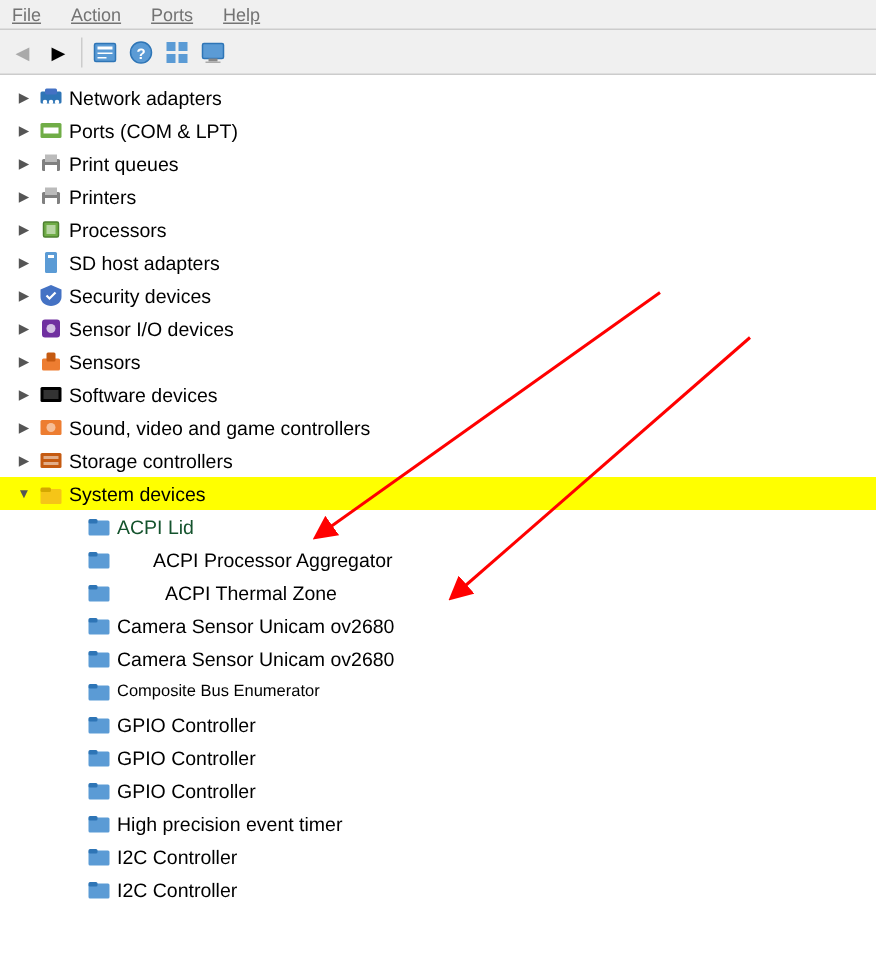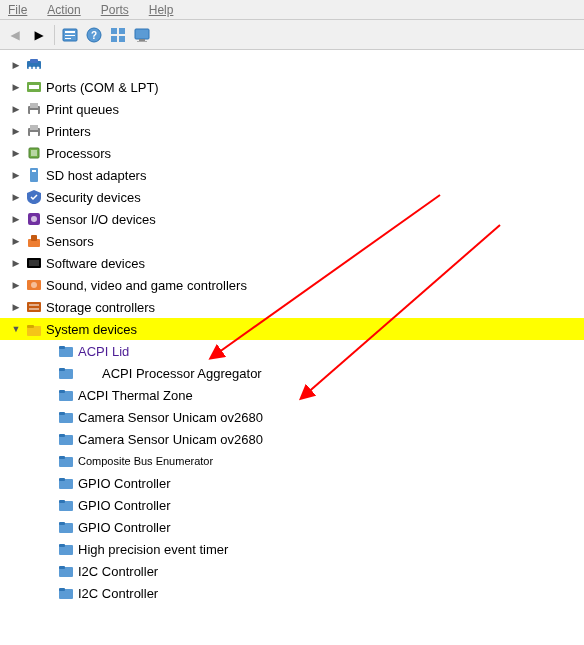--- a/index.html
+++ b/index.html
@@ -138,20 +138,21 @@
         <span style="width: 16px; height: 16px; display: inline-flex; align-items: center; justify-content: center; font-size: 9px; color: rgb(85, 85, 85); flex-shrink: 0; margin-right: 2px;">▶</span>
         <span style="display: inline-flex; align-items: center; margin-right: 4px; flex-shrink: 0;">
           <svg width="16" height="16" viewBox="0 0 16 16">
             <rect x="1" y="4" width="14" height="8" rx="1" fill="#2e75b6"></rect>
             <rect x="4" y="2" width="8" height="4" rx="1" fill="#4472c4"></rect>
             <circle cx="4" cy="11" r="1.5" fill="#fff"></circle>
             <circle cx="8" cy="11" r="1.5" fill="#fff"></circle>
             <circle cx="12" cy="11" r="1.5" fill="#fff"></circle>
           </svg>
         </span>
+        <span style="font-size: 13px; color: rgb(0, 0, 0);">Network adapters</span>
       </div>
       <div class="tree-item" style="padding-left: 8px;">
         <span style="width: 16px; height: 16px; display: inline-flex; align-items: center; justify-content: center; font-size: 9px; color: rgb(85, 85, 85); flex-shrink: 0; margin-right: 2px;">▶</span>
         <span style="display: inline-flex; align-items: center; margin-right: 4px; flex-shrink: 0;">
           <svg width="16" height="16" viewBox="0 0 16 16">
             <rect x="1" y="3" width="14" height="10" rx="1" fill="#70ad47"></rect>
             <rect x="3" y="6" width="10" height="4" fill="#fff"></rect>
           </svg>
         </span>
         <span style="font-size: 13px; color: rgb(0, 0, 0);">Ports (COM &amp; LPT)</span>
@@ -270,41 +271,41 @@
         <span style="font-size: 13px; color: rgb(0, 0, 0);">System devices</span>
       </div>
       <div class="tree-item" style="padding-left: 40px;">
         <span style="width: 16px; height: 16px; display: inline-flex; align-items: center; justify-content: center; font-size: 9px; color: rgb(85, 85, 85); flex-shrink: 0; margin-right: 2px;"></span>
         <span style="display: inline-flex; align-items: center; margin-right: 4px; flex-shrink: 0;">
           <svg width="16" height="16" viewBox="0 0 16 16">
             <rect x="1" y="4" width="14" height="10" rx="1" fill="#5b9bd5"></rect>
             <rect x="1" y="3" width="6" height="3" rx="1" fill="#2e75b6"></rect>
           </svg>
         </span>
-        <span style="font-size: 13px; color: #4c1d95;">ACPI Lid</span>
+        <span style="font-size: 13px; color: #14532d;">ACPI Lid</span>
       </div>
       <div class="tree-item" style="padding-left: 40px;">
         <span style="width: 16px; height: 16px; display: inline-flex; align-items: center; justify-content: center; font-size: 9px; color: rgb(85, 85, 85); flex-shrink: 0; margin-right: 2px;"></span>
         <span style="display: inline-flex; align-items: center; margin-right: 4px; flex-shrink: 0;">
           <svg width="16" height="16" viewBox="0 0 16 16">
             <rect x="1" y="4" width="14" height="10" rx="1" fill="#5b9bd5"></rect>
             <rect x="1" y="3" width="6" height="3" rx="1" fill="#2e75b6"></rect>
           </svg>
         </span>
         <span style="font-size: 13px; color: rgb(0, 0, 0); margin-left: 24px;">ACPI Processor Aggregator</span>
       </div>
       <div class="tree-item" style="padding-left: 40px;">
         <span style="width: 16px; height: 16px; display: inline-flex; align-items: center; justify-content: center; font-size: 9px; color: rgb(85, 85, 85); flex-shrink: 0; margin-right: 2px;"></span>
         <span style="display: inline-flex; align-items: center; margin-right: 4px; flex-shrink: 0;">
           <svg width="16" height="16" viewBox="0 0 16 16">
             <rect x="1" y="4" width="14" height="10" rx="1" fill="#5b9bd5"></rect>
             <rect x="1" y="3" width="6" height="3" rx="1" fill="#2e75b6"></rect>
           </svg>
         </span>
-        <span style="font-size: 13px; color: rgb(0, 0, 0);">ACPI Thermal Zone</span>
+        <span style="font-size: 13px; color: rgb(0, 0, 0); margin-left: 32px;">ACPI Thermal Zone</span>
       </div>
       <div class="tree-item" style="padding-left: 40px;">
         <span style="width: 16px; height: 16px; display: inline-flex; align-items: center; justify-content: center; font-size: 9px; color: rgb(85, 85, 85); flex-shrink: 0; margin-right: 2px;"></span>
         <span style="display: inline-flex; align-items: center; margin-right: 4px; flex-shrink: 0;">
           <svg width="16" height="16" viewBox="0 0 16 16">
             <rect x="1" y="4" width="14" height="10" rx="1" fill="#5b9bd5"></rect>
             <rect x="1" y="3" width="6" height="3" rx="1" fill="#2e75b6"></rect>
           </svg>
         </span>
         <span style="font-size: 13px; color: rgb(0, 0, 0);">Camera Sensor Unicam ov2680</span>

